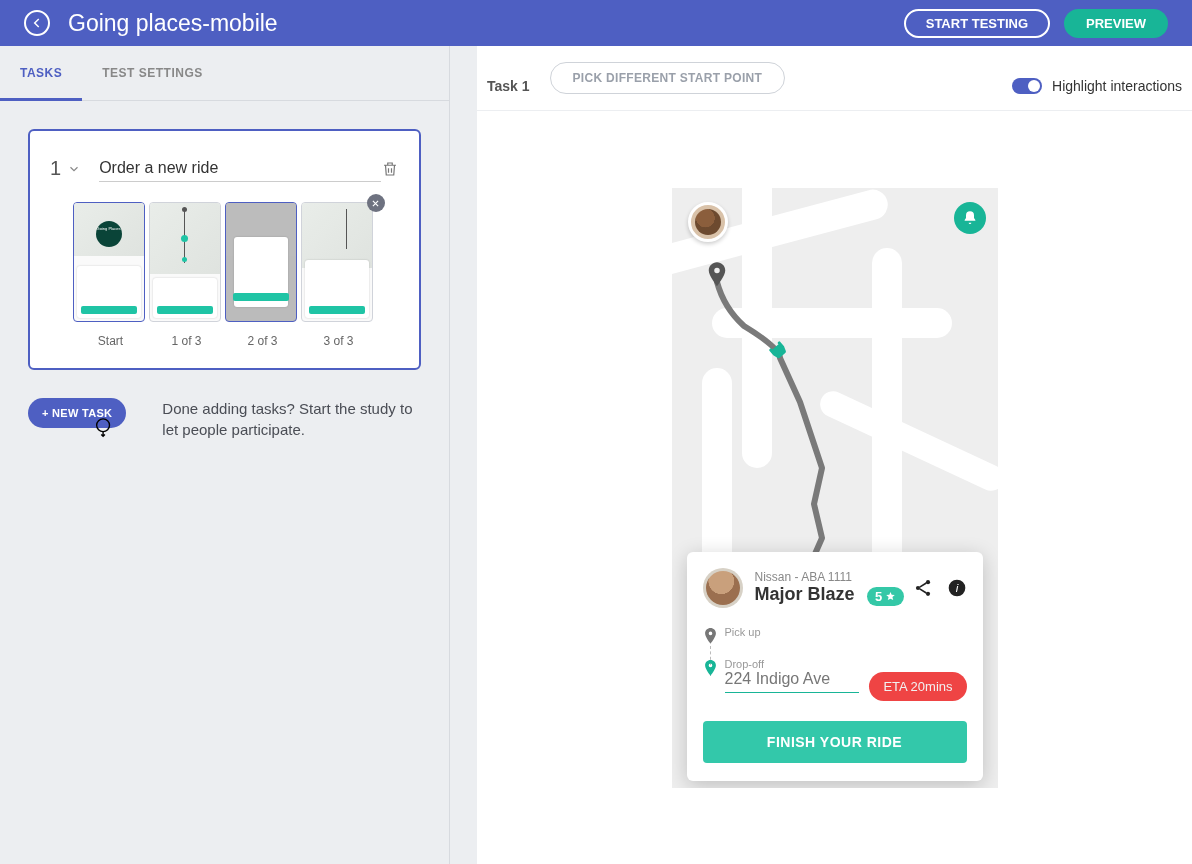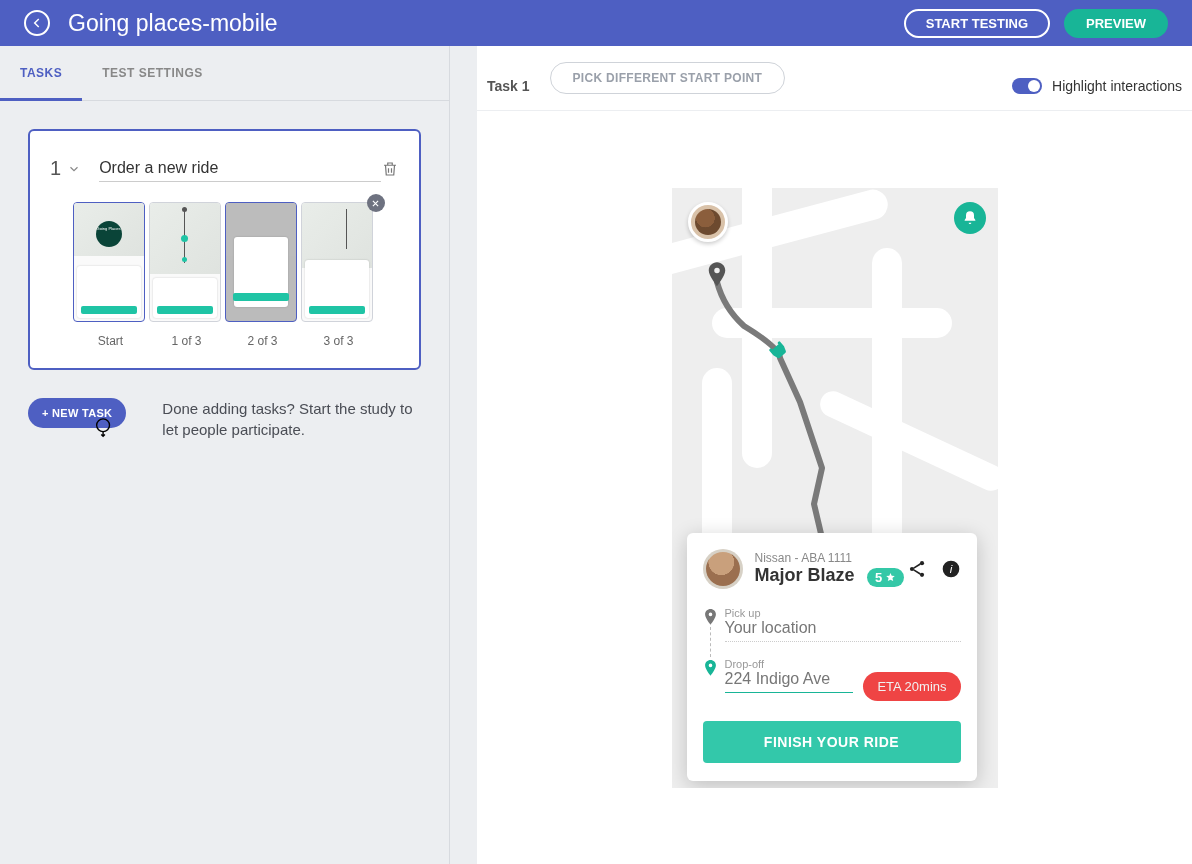--- a/index.html
+++ b/index.html
@@ -85,21 +85,21 @@
     
     .route { position:absolute; inset:0; }
 
     .pin-user { position:absolute; top:14px; left:16px; width:40px; height:40px; border-radius:50%; background:#d9c2a9; border:3px solid #fff; box-shadow:0 2px 4px rgba(0,0,0,0.2); overflow:hidden; }
     .pin-user .face{ position:absolute; inset:4px; border-radius:50%; background: radial-gradient(circle at 40% 35%, #8b5e3c 0 40%, #6d4a2f 41% 100%);}  
     .bell { position:absolute; top:14px; right:12px; width:32px; height:32px; border-radius:50%; background:#18b597; display:flex; align-items:center; justify-content:center; color:#fff; }
     .pin-start { position:absolute; top:74px; left:34px; color:#555; }
     .car { position:absolute; top:150px; left:94px; color:#18b597; }
 
     
-    .sheet { position:absolute; bottom:7px; left:15px; right:21px; background:#fff; border-radius:6px; box-shadow: 0 4px 20px rgba(0,0,0,0.2); padding: 16px 16px 18px; }
+    .sheet { position:absolute; bottom:7px; left:15px; right:15px; background:#fff; border-radius:6px; box-shadow: 0 4px 20px rgba(0,0,0,0.2); padding: 16px 16px 18px; }
     .driver { display:flex; align-items:center; margin-bottom: 16px; }
     .avatar { width:40px; height:40px; border-radius:50%; background:#d7d1c6; margin-right:12px; overflow:hidden; position:relative; }
     .avatar .face2{ position:absolute; inset:3px; border-radius:50%; background: radial-gradient(circle at 45% 30%, #c9a07c 0 42%, #9b6f4f 43% 100%); }
     .driver-text { flex:1; }
     .car-model { font-size:12px; color:#888; }
     .driver-name { font-size:18px; font-weight:600; color:#333; }
     .rating-badge { display:inline-flex; align-items:center; background:#34c8a7; color:#fff; border-radius:12px; padding:2px 8px; font-size:13px; font-weight:600; margin-left:8px; vertical-align:middle; }
     .rating-badge svg { margin-left:3px; }
     .icons-right { display:flex; gap:14px; color:#333; }
 
@@ -285,21 +285,20 @@
 
           <div class="field-row">
             <div class="field-icons">
               <svg width="15" height="18" viewBox="0 0 24 30" fill="#777">
                   <path d="M12 0C7 0 3 4 3 9c0 6 9 17 9 17s9-11 9-17c0-5-4-9-9-9zm0 12a3 3 0 110-6 3 3 0 010 6z"></path>
                 </svg>
               <div class="line"></div>
             </div>
             <div class="fields">
               <div class="label-sm">Pick up</div>
-              <div class="value">Your location</div>
             </div>
           </div>
 
           <div class="field-row">
             <div class="field-icons">
               <svg width="15" height="18" viewBox="0 0 24 30" fill="#18b597">
                   <path d="M12 0C7 0 3 4 3 9c0 6 9 17 9 17s9-11 9-17c0-5-4-9-9-9zm0 12a3 3 0 110-6 3 3 0 010 6z"></path>
                 </svg>
             </div>
             <div class="fields">

